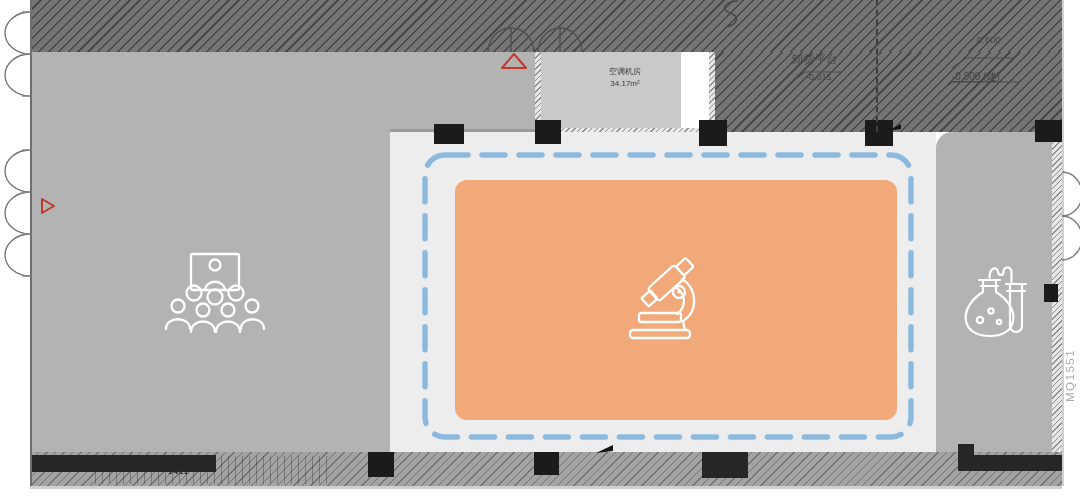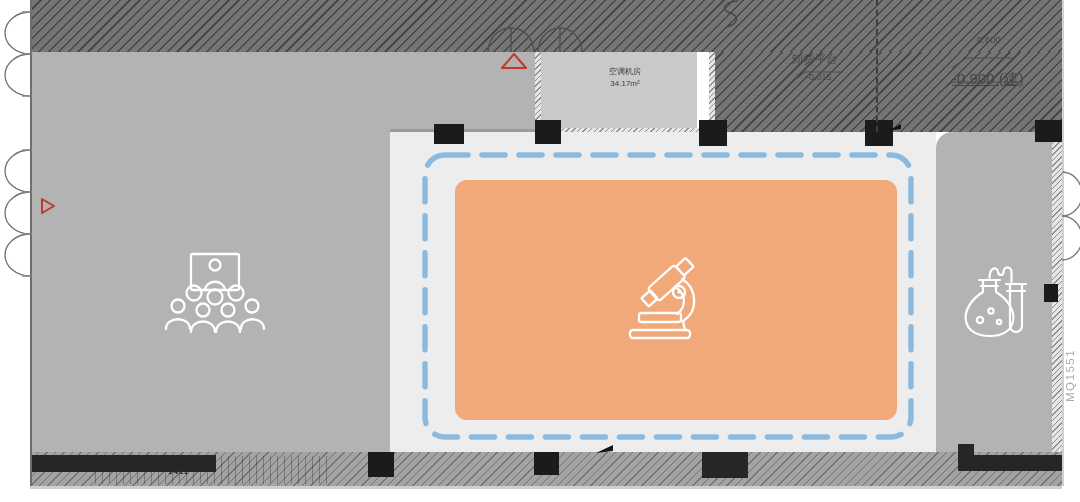--- a/index.html
+++ b/index.html
@@ -26,21 +26,21 @@
 
 <div class="stage">
 
   <div class="abs hatch-dark" style="left:30px;top:0;width:1032px;height:52px;"></div>
   <div class="abs hatch-dark" style="left:712px;top:52px;width:350px;height:80px;"></div>
 
   <div class="abs room-gray" style="left:30px;top:52px;width:360px;height:400px;"></div>
   <div class="abs room-gray" style="left:390px;top:52px;width:148px;height:80px;"></div>
   <div class="abs" style="left:390px;top:129px;width:148px;height:3px;background:#9a9a9a;"></div>
 
-  <div class="abs" style="left:541px;top:52px;width:156px;height:78px;background:#c9c9c9;">
+  <div class="abs" style="left:541px;top:52px;width:140px;height:78px;background:#c9c9c9;">
     <div class="abs" style="left:0;top:14px;width:168px;text-align:center;font-size:8px;line-height:1.5;color:#3c3c3c;">
       <span>空调机房</span><br>
       <span>34.17m²</span>
     </div>
   </div>
   <div class="abs hatch-fine" style="left:535px;top:52px;width:6px;height:82px;"></div>
   <div class="abs hatch-fine" style="left:709px;top:52px;width:6px;height:82px;"></div>
   <div class="abs hatch-fine" style="left:535px;top:128px;width:180px;height:5px;"></div>
 
   <div class="abs" style="left:390px;top:132px;width:546px;height:320px;background:#ededed;"></div>
@@ -118,21 +118,21 @@
     <polygon points="0,7 13,0 13,5" fill="#151515"></polygon>
   </svg>
 
   <svg class="abs" style="left:712px;top:0;" width="32" height="30">
     <path d="M 26 1 C 12 2 8 9 18 13 C 28 16 26 24 14 27" fill="none" stroke="#454545" stroke-width="1.4"></path>
   </svg>
 
   <div class="abs anno" style="left:792px;top:52px;font-size:11px;letter-spacing:.5px;">卸货平台</div>
   <div class="abs anno" style="left:806px;top:72px;font-size:9px;">-0.015</div>
   <div class="abs anno" style="left:977px;top:34px;font-size:9.5px;">0.600</div>
-  <div class="abs anno" style="left:952px;top:70px;font-size:15px;text-decoration:underline;">-0.900 (建)</div>
+  <div class="abs anno" style="left:952px;top:70px;font-size:10px;text-decoration:underline;">-0.900 (建)</div>
   <svg class="abs" style="left:780px;top:30px;" width="260" height="70">
     <g fill="none" stroke="#4c4c4c" stroke-width="1.2">
       <path d="M 8 55 L 25 42 L 62 42"></path>
       <path d="M 172 38 L 186 28 L 232 28"></path>
       <path d="M 158 64 L 172 52 L 240 52"></path>
     </g>
   </svg>
 
   <div class="abs" style="left:168px;top:467px;font-size:8px;color:#2e2e2e;letter-spacing:1px;font-weight:bold;">1412</div>
 

